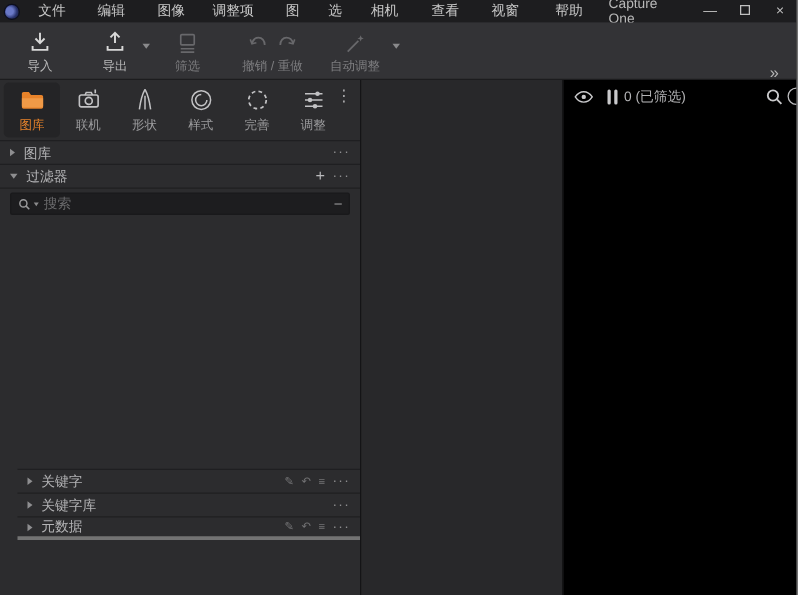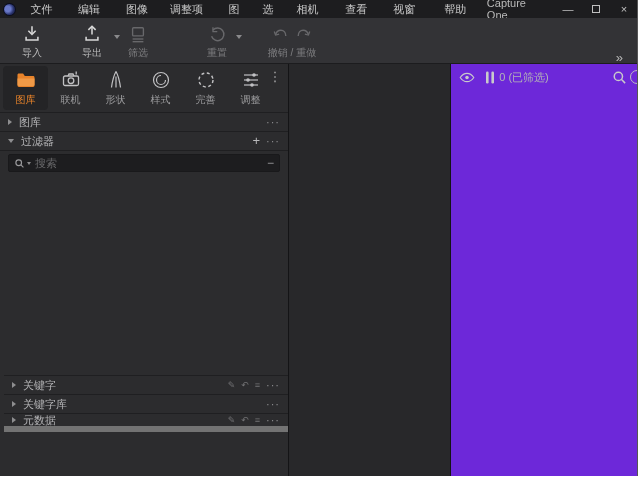--- a/index.html
+++ b/index.html
@@ -31,38 +31,38 @@
   .tb-btn.disabled .lbl { color:#7e7e80; }
   .caret { width:0; height:0; border-left:3.5px solid transparent; border-right:3.5px solid transparent;
     border-top:4px solid #8a8a8c; margin-left:4px; margin-bottom:8px; }
   .tb-group { display:flex; align-items:center; }
   #overflow-chevron { position:absolute; right:14px; top:32px; color:#b5b5b5; font-size:13px; }
 
   
   #left-panel { position:absolute; left:0; top:64px; width:289px; bottom:0;
     background:#2c2c2e; border-right:1px solid #141416; }
   #viewer { position:absolute; left:290px; top:64px; width:159px; bottom:0; background:#19191b; }
-  #browser { position:absolute; left:450px; top:64px; right:0; bottom:0; background:#6d28d9;
+  #browser { position:absolute; left:450px; top:64px; right:0; bottom:0; background:#000000;
     border-left:1px solid #141416; }
 
   
   #tool-tabs { position:relative; height:48px; display:flex; padding-left:3px; }
   .tool-tab { width:45px; height:44px; margin-top:2px; display:flex; flex-direction:column;
     align-items:center; justify-content:center; border-radius:4px; }
   .tool-tab .t-ico { height:22px; display:flex; align-items:center; }
   .tool-tab .t-lbl { font-size:10px; color:#9c9c9e; margin-top:2px; }
   .tool-tab.active { background:#242426; }
   .tool-tab.active .t-lbl { color:#e8832a; }
   #tab-menu { position:absolute; right:6px; top:8px; color:#a8a8aa; font-size:13px;
     line-height:9px; letter-spacing:0; text-align:center; width:14px; }
 
   
   .section { height:19px; border-top:1px solid #1f1f21; display:flex; align-items:center;
     padding:0 8px; color:#b4b4b6; font-size:11px; position:relative; }
-  .section:last-child { border-bottom:6px solid #737373; }
+  .section:last-child { border-bottom:3px solid #737373; }
   .chev { width:0; height:0; margin-right:7px; }
   .chev.right { border-top:3.5px solid transparent; border-bottom:3.5px solid transparent;
     border-left:4.5px solid #8e8e90; }
   .chev.down { border-left:3.5px solid transparent; border-right:3.5px solid transparent;
     border-top:4.5px solid #8e8e90; }
   .sec-icons { margin-left:auto; display:flex; align-items:center; gap:6px; }
   .mini-ico { color:#737375; font-size:9px; line-height:9px; }
   .more-dots { color:#8e8e90; font-size:11px; letter-spacing:1px; line-height:10px; }
   .plus-glyph { color:#b9b9bb; font-size:13px; line-height:12px; }
 
@@ -70,21 +70,21 @@
   #search-row { height:25px; display:flex; align-items:center; padding:0 8px; border-top:1px solid #1f1f21; }
   #search-box { flex:1; height:18px; background:#1d1d1f; border:1px solid #19191b; border-radius:2px;
     display:flex; align-items:center; padding:0 5px; }
   #search-input { flex:1; background:transparent; border:none; outline:none; color:#bdbdbf;
     font-size:11px; font-family:"Liberation Sans", sans-serif; }
   #search-input::placeholder { color:#69696b; }
   #search-minus { color:#99999b; font-size:12px; margin-left:4px; }
   .mini-caret { width:0; height:0; border-left:2.5px solid transparent; border-right:2.5px solid transparent;
     border-top:3px solid #8a8a8c; margin:0 4px 0 2px; }
 
-  #bottom-sections { position:absolute; left:4px; right:0; top:311px; }
+  #bottom-sections { position:absolute; left:14px; right:0; top:311px; }
 
   
   #import-tile { position:absolute; left:50%; top:166px; transform:translateX(-50%);
     width:96px; height:88px; background:#3e3e40; display:flex; align-items:center; justify-content:center; }
   #import-label { position:absolute; left:0; right:0; top:268px; text-align:center;
     color:#c6c6c8; font-size:15px; letter-spacing:1px; }
 
   
   #browser-topbar { height:26px; display:flex; align-items:center; padding:0 8px; position:relative; }
   #filter-count { position:absolute; left:0; right:40px; text-align:center; color:#b4b4b6; font-size:11px; }
@@ -137,54 +137,54 @@
           <svg width="20" height="20" viewBox="0 0 22 22" fill="none" stroke="currentColor" stroke-width="1.7">
             <path d="M11 11.5V3"></path>
               <path d="M7 6.5l4-4 4 4"></path>
               <path d="M4.5 14v3.5h13V14"></path>
           </svg>
         </span>
         <span class="lbl">导出</span>
       </div>
       <span class="caret"></span>
     </div>
-    <div class="tb-btn disabled" style="margin-left:0;width:36px">
+    <div class="tb-btn disabled" style="margin-left:12px;width:36px">
       <span class="ico">
         <svg width="18" height="19" viewBox="0 0 20 20" fill="none" stroke="currentColor" stroke-width="1.5">
           <rect x="4" y="2.5" width="12" height="9" rx="1"></rect>
             <line x1="4" y1="15" x2="16" y2="15"></line>
             <line x1="4" y1="18" x2="16" y2="18"></line>
         </svg>
       </span>
       <span class="lbl">筛选</span>
     </div>
-    <div class="tb-group disabled" style="margin-left:46px">
-      <div class="tb-btn disabled" style="width:30px">
-        <span class="ico">
-          <svg width="18" height="18" viewBox="0 0 20 20" fill="none" stroke="currentColor" stroke-width="1.6">
-            <path d="M5.5 4.5a7 7 0 1 1-1.5 7"></path>
-              <path d="M5.5 1.5v4.8h4.8" stroke-width="1.4"></path>
-          </svg>
-        </span>
-        <span class="lbl">重置</span>
-      </div>
-      <span class="caret"></span>
-    </div>
     <div class="tb-btn disabled" style="margin-left:14px;width:72px">
       <span class="ico" style="gap:8px">
         <svg width="16" height="17" viewBox="0 0 18 18" fill="none" stroke="currentColor" stroke-width="1.6">
           <path d="M4 8c1-3.5 3-5 6-5s5.5 2.5 5.5 6.5"></path>
             <path d="M2.5 4.5L4 8.5 8 7.5" stroke-width="1.4"></path>
         </svg>
         <svg width="16" height="17" viewBox="0 0 18 18" fill="none" stroke="currentColor" stroke-width="1.6">
           <path d="M14 8c-1-3.5-3-5-6-5S2.5 5.5 2.5 9.5"></path>
             <path d="M15.5 4.5L14 8.5 10 7.5" stroke-width="1.4"></path>
         </svg>
       </span>
       <span class="lbl">撤销 / 重做</span>
+    </div>
+    <div class="tb-group disabled" style="margin-left:4px">
+      <div class="tb-btn disabled" style="width:52px">
+        <span class="ico">
+          <svg width="18" height="18" viewBox="0 0 20 20" fill="none" stroke="currentColor" stroke-width="1.6">
+            <line x1="3.5" y1="17" x2="13" y2="7.5"></line>
+            <path d="M15 2.5l.8 2 2 .8-2 .8-.8 2-.8-2-2-.8 2-.8z" fill="currentColor" stroke="none"></path>
+          </svg>
+        </span>
+        <span class="lbl">自动调整</span>
+      </div>
+      <span class="caret"></span>
     </div>
     <span id="overflow-chevron">»</span>
   </div>
 
   <div id="left-panel">
     <div id="tool-tabs">
       <div class="tool-tab active">
         <span class="t-ico">
           <svg width="20" height="18" viewBox="0 0 20 18">
             <path d="M1.5 4c0-.8.6-1.4 1.4-1.4h4.2L8.8 5h8.3c.8 0 1.4.6 1.4 1.4v8.2c0 .8-.6 1.4-1.4 1.4H2.9c-.8 0-1.4-.6-1.4-1.4V4z" fill="#e8832a"></path>

